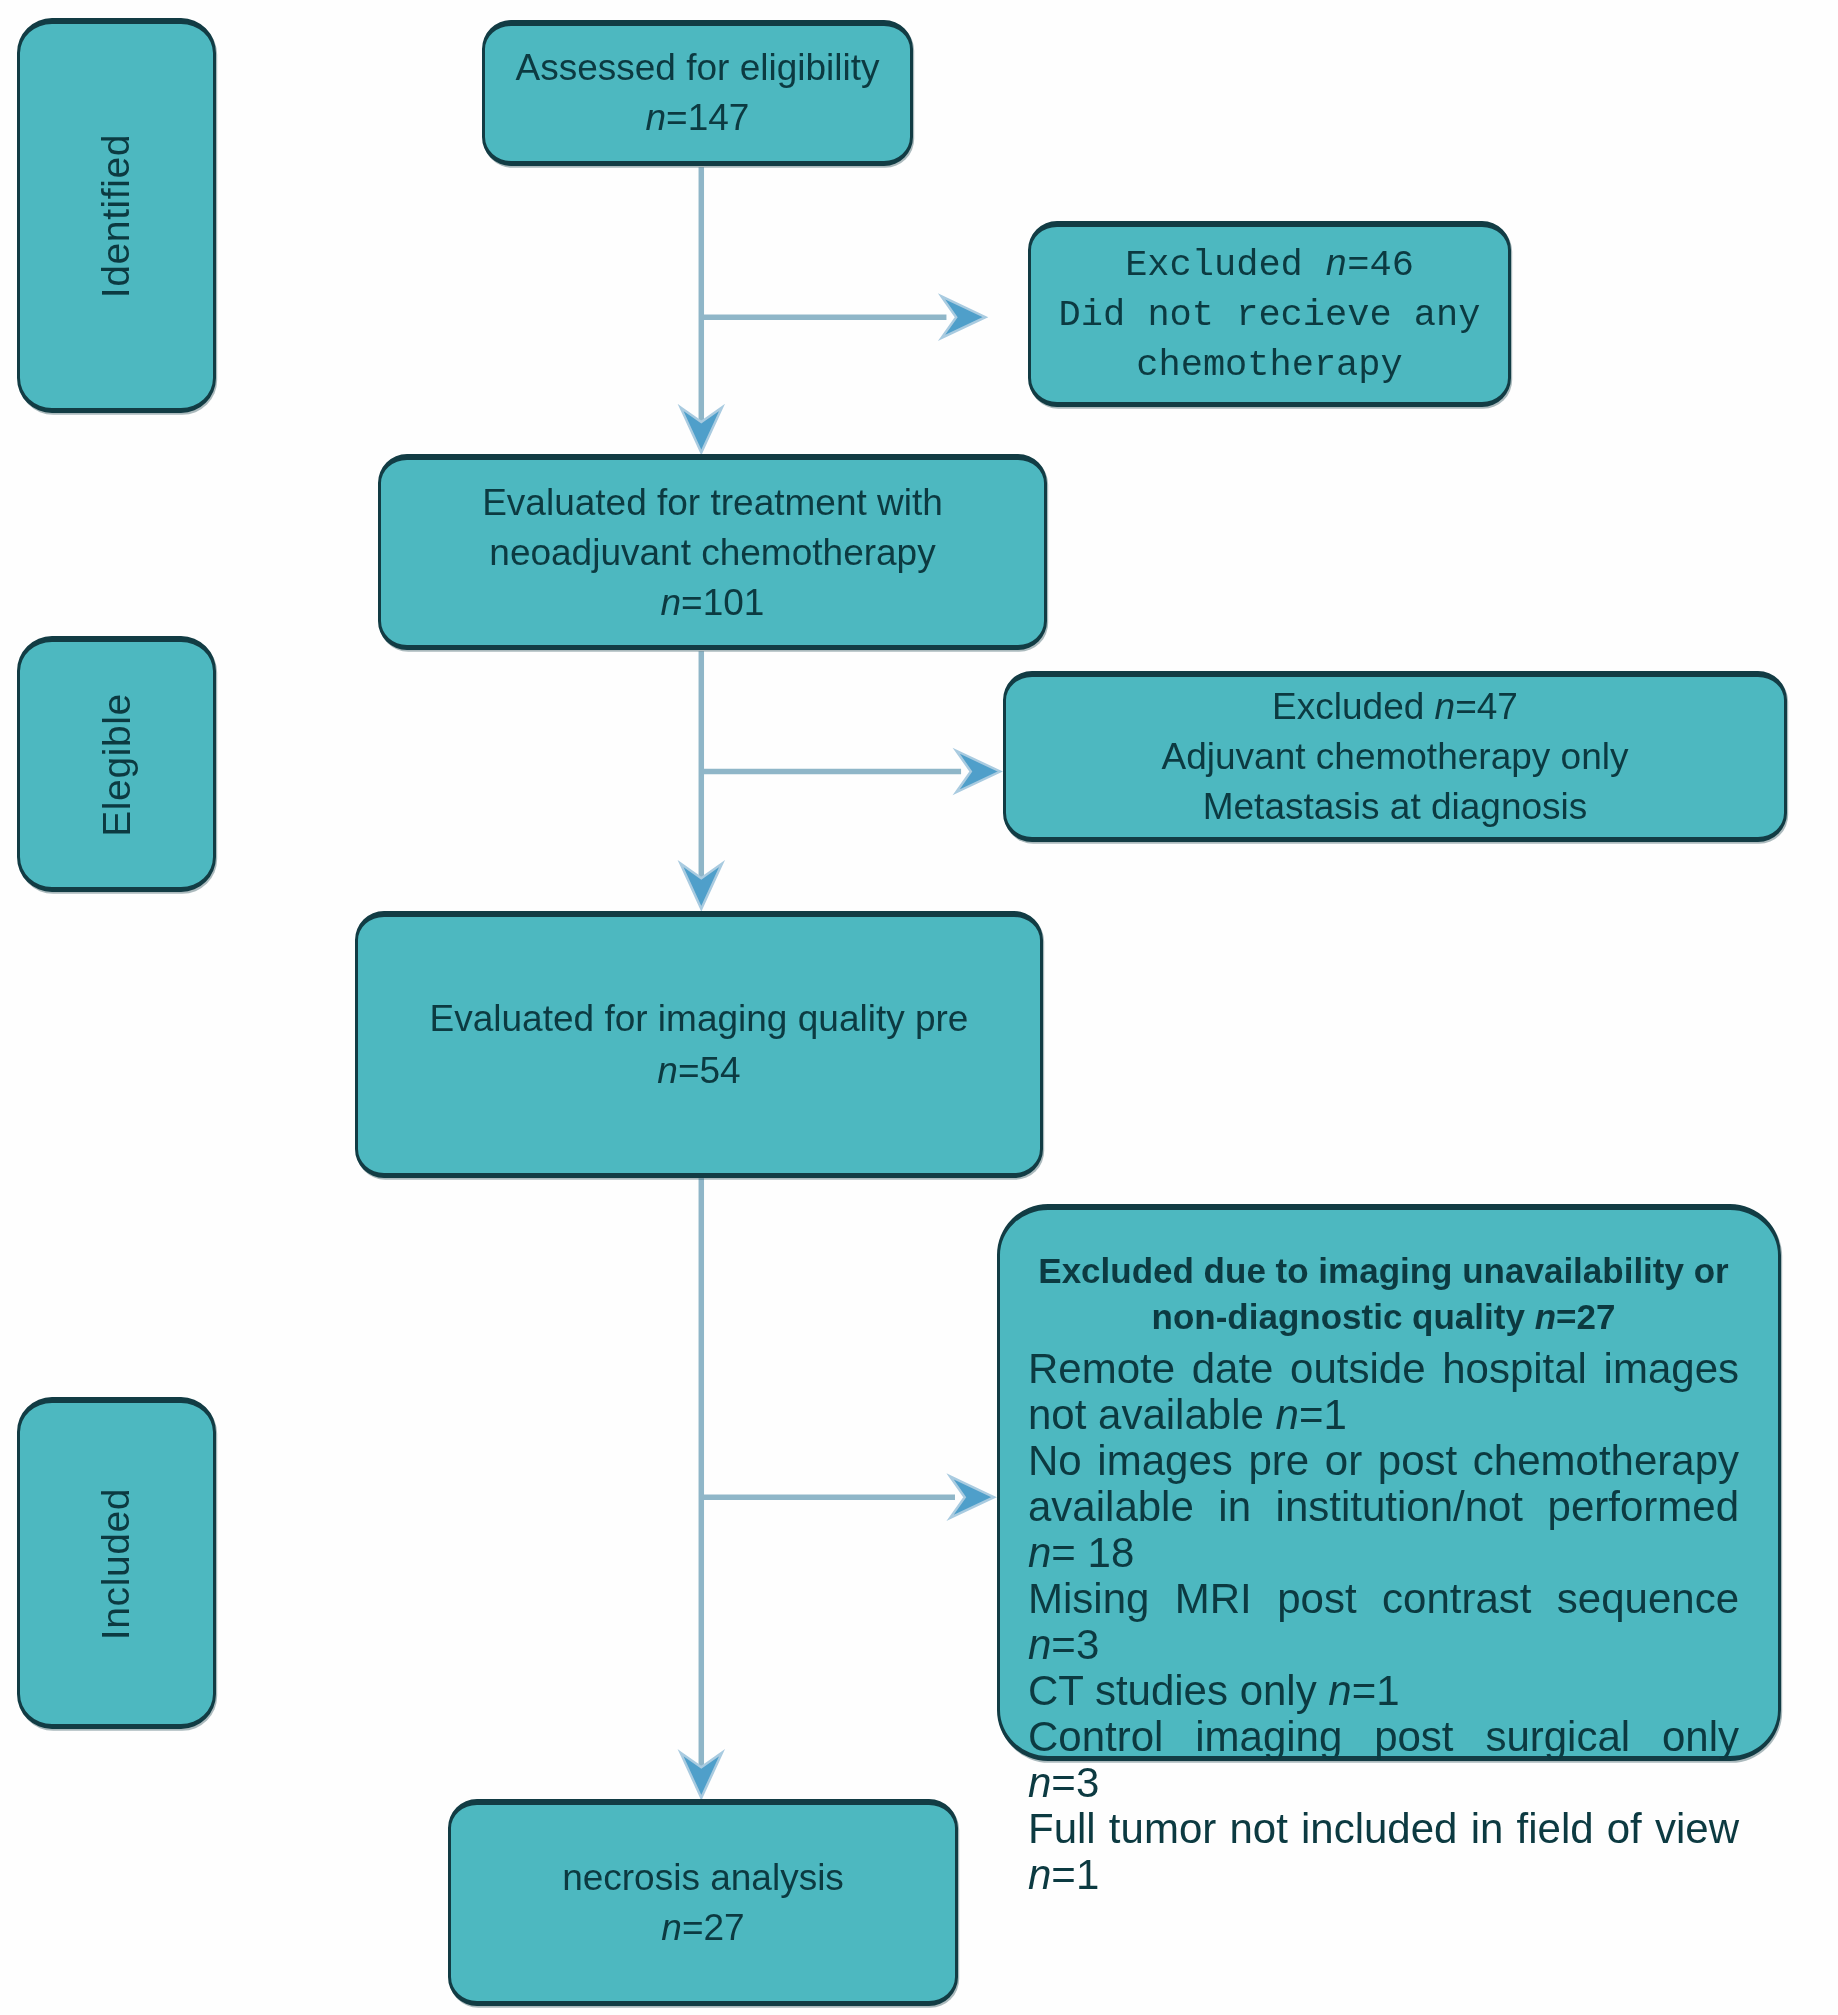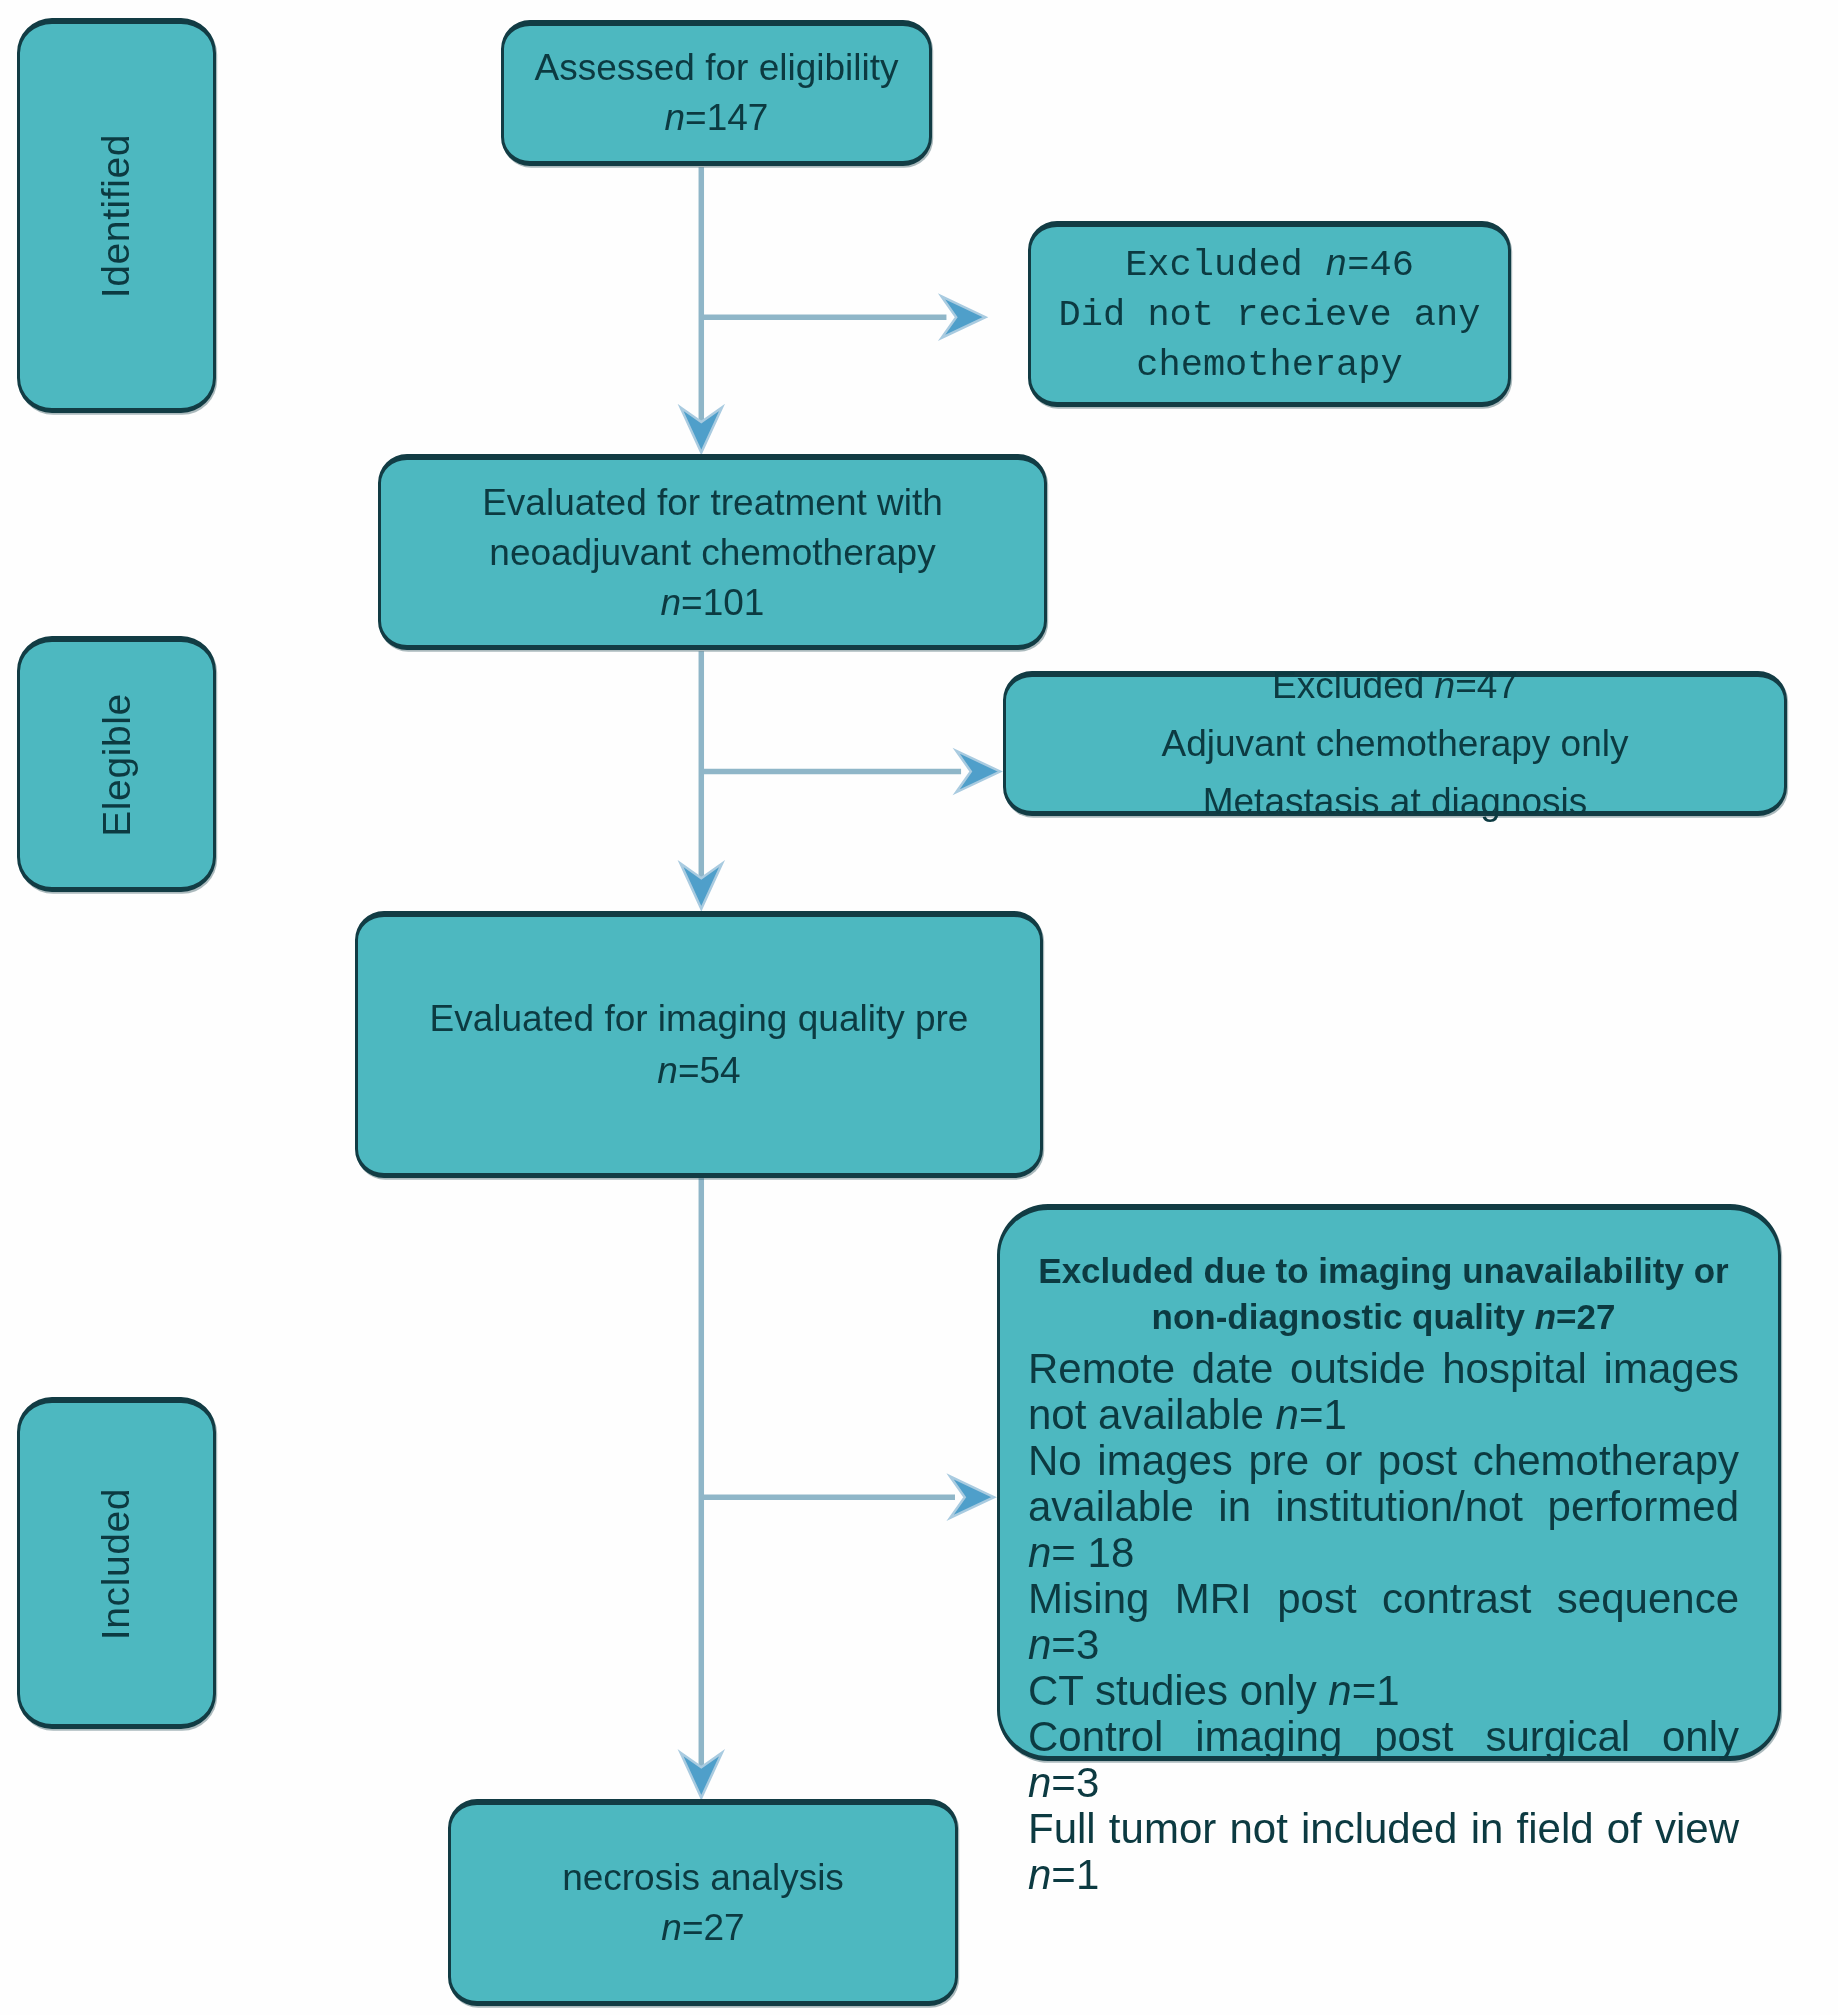--- a/index.html
+++ b/index.html
@@ -59,24 +59,24 @@
     letter-spacing: 0.6px;
     white-space: nowrap;
     transform: rotate(-90deg);
   }
 
   
   #stage-identified { left: 17px; top: 18.3px;  width: 199px; height: 395px; }
   #stage-elegible   { left: 17px; top: 636px; width: 199px; height: 256px; }
   #stage-included   { left: 17px; top: 1397px; width: 199px; height: 332px; }
 
-  #box-assessed            { left: 482px;  top: 19.5px;   width: 431px;  height: 146px; margin-left: 19px; }
+  #box-assessed            { left: 482px;  top: 19.5px;   width: 431px;  height: 146px; }
   #box-excluded1           { left: 1028px; top: 221px;  width: 483px;  height: 186px; font-family: Liberation Mono, monospace; }
   #box-evaluated-treatment { left: 378px;  top: 454px;  width: 669px; height: 196px; }
-  #box-excluded2           { left: 1003px; top: 671px; width: 784px; height: 145px; gap: 8px; }
+  #box-excluded2           { left: 1003px; top: 671px; width: 784px; height: 171px; }
   #box-evaluated-imaging   { left: 355px;  top: 911px; width: 688px; height: 267px; text-align: center; }
   #box-included-final      { left: 448px;  top: 1799px; width: 510px;  height: 207px; }
 
   #box-evaluated-imaging .line { line-height: 52px; }
 
   #box-excluded3 {
     left: 997px; top: 1204px; width: 784px; height: 557px;
     border-radius: 51px;
     display: block;
     text-align: left;

